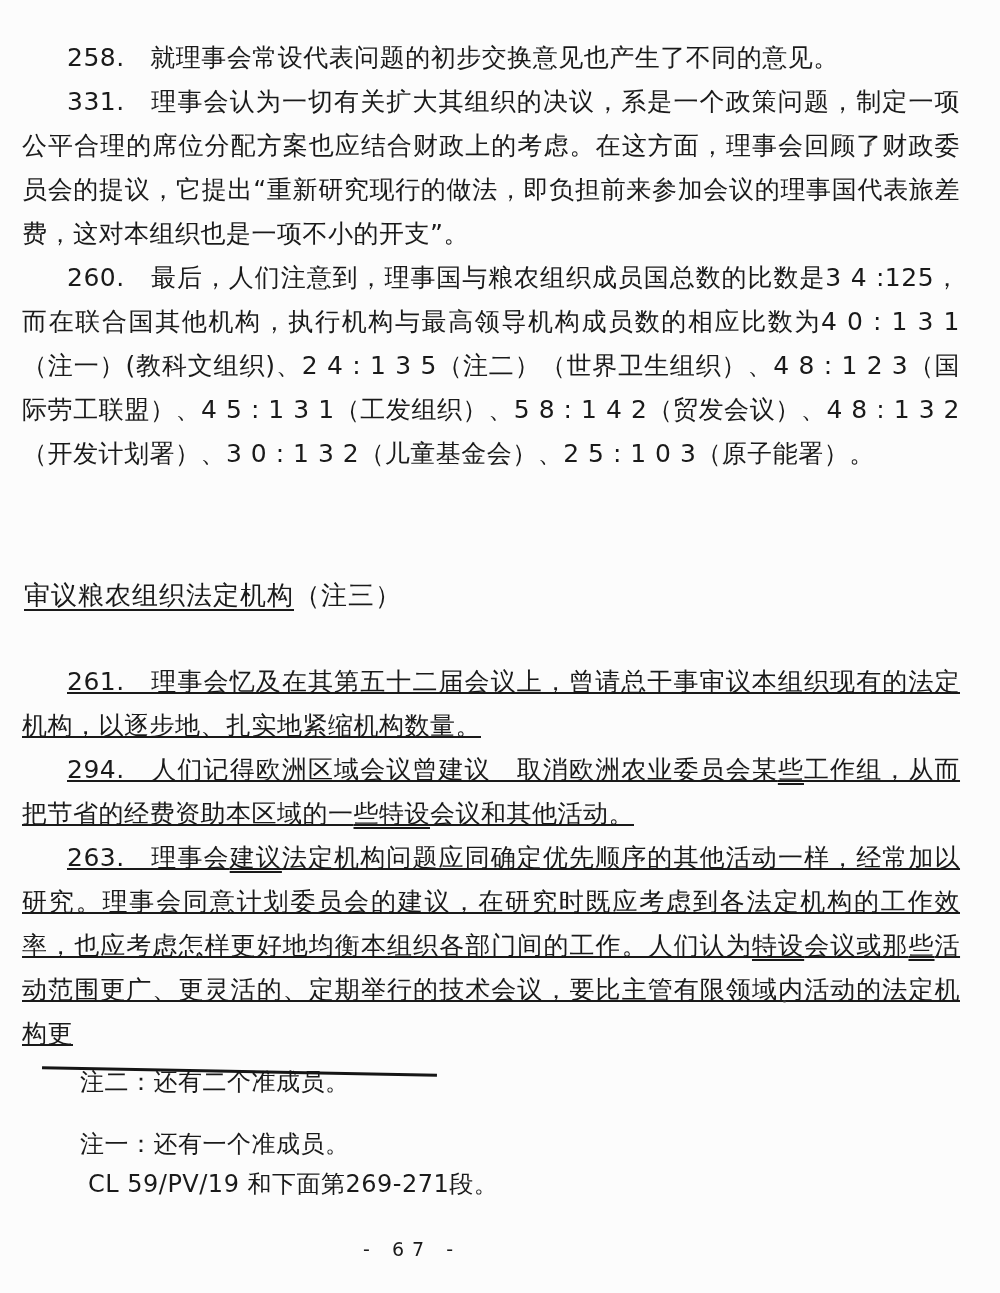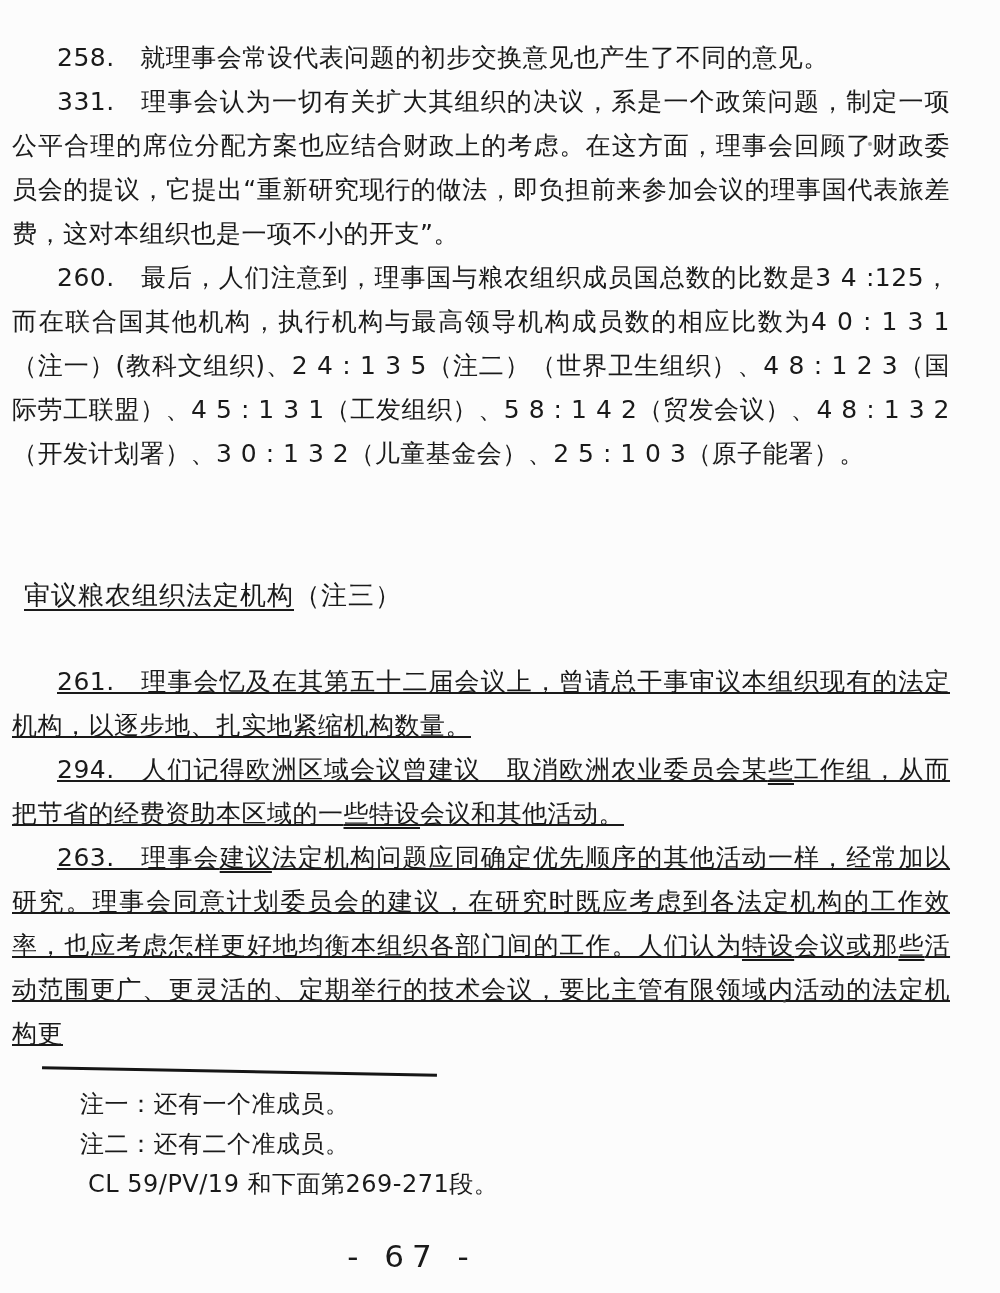--- a/index.html
+++ b/index.html
@@ -10,21 +10,21 @@
   }
   .page {
     position: relative;
     width: 1000px; height: 1293px;
     background: #fcfcfc;
     color: #1a1a1a;
     overflow: hidden;
   }
   .block {
     position: absolute;
-    left: 12px;
+    left: 22px;
     width: 938px;
     font-size: 25px;
     line-height: 44px;
     letter-spacing: 0.5px;
     text-align: justify;
   }
   .block-top { top: 36px; }
   .block-bottom { top: 660px; text-decoration: underline; }
   .para { margin: 0; text-indent: 1.8em; }
   .u {
@@ -59,21 +59,21 @@
     line-height: 40px;
     letter-spacing: 0.5px;
   }
   .fn-first { padding-top: 22px; }
   .fn-cont { padding-left: 88px; }
   .page-number {
     position: absolute;
     left: 0; top: 1238px;
     width: 824px;
     text-align: center;
-    font-size: 31px;
+    font-size: 19px;
     letter-spacing: 8px;
   }
   .speck {
     position: absolute;
     background: #555;
     border-radius: 50%;
     opacity: 0.6;
   }
   .speck-1 { left: 868px; top: 142px; width: 4px; height: 4px; }
   .speck-2 { left: 783px; top: 1000px; width: 3px; height: 3px; }
@@ -92,22 +92,22 @@
   <h2 class="heading"><span class="u">审议粮农组织法定机构</span><span>（注三）</span></h2>
 
   <div class="block block-bottom">
     <p class="para"><span>261.　理事会忆及在其第五十二届会议上，曾请总干事审议本组织现有的法定机构，以逐步地、扎实地紧缩机构数量。</span></p>
     <p class="para"><span>294.　人们记得欧洲区域会议曾建议　取消欧洲农业委员会某</span><span class="u">些</span><span>工作组，从而把节省的经费资助本区域的一</span><span class="u">些特设</span><span>会议和其他活动。</span></p>
     <p class="para"><span>263.　理事会</span><span class="u">建议</span><span>法定机构问题应同确定优先顺序的其他活动一样，经常加以研究。理事会同意计划委员会的建议，在研究时既应考虑到各法定机构的工作效率，也应考虑怎样更好地均衡本组织各部门间的工作。人们认为</span><span class="u">特设</span><span>会议或那</span><span class="u">些</span><span>活动范围更广、更灵活的、定期举行的技术会议，要比主管有限领域内活动的法定机构更</span></p>
   </div>
 
   <div class="footnotes">
     <div class="fn-rule"></div>
+    <p class="fn">注二：还有二个准成员。</p>
     <p class="fn fn-first">注一：还有一个准成员。</p>
-    <p class="fn">注二：还有二个准成员。</p>
     <p class="fn fn-cont">CL 59/PV/19 和下面第269-271段。</p>
   </div>
 
   <div class="page-number">- 67 -</div>
 
   <div class="speck speck-1"></div>
   <div class="speck speck-2"></div>
 
 </div>
 

